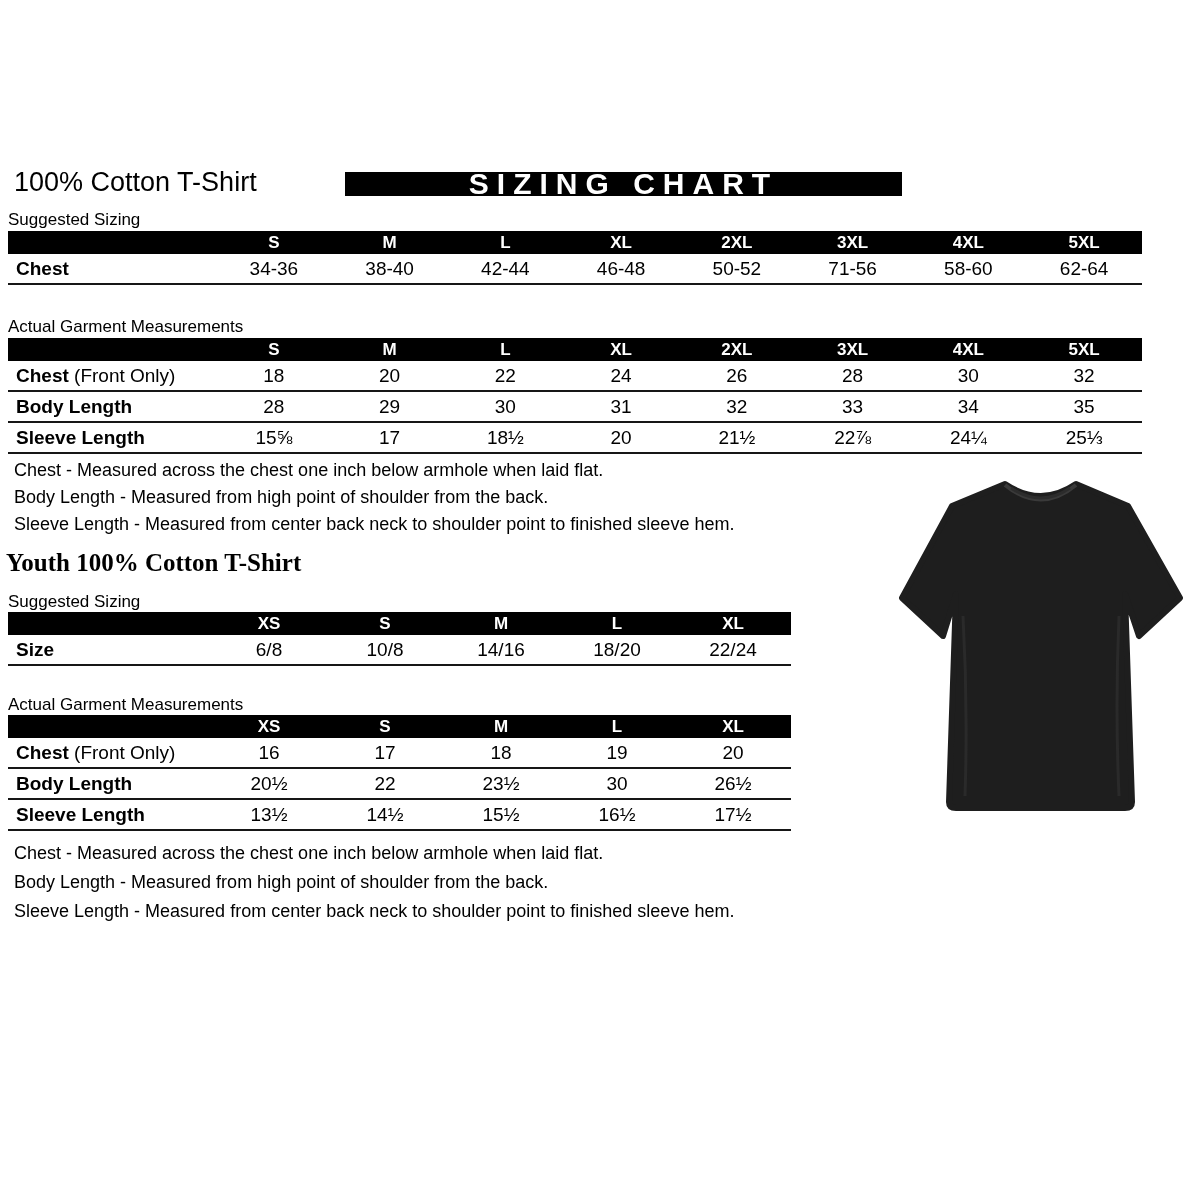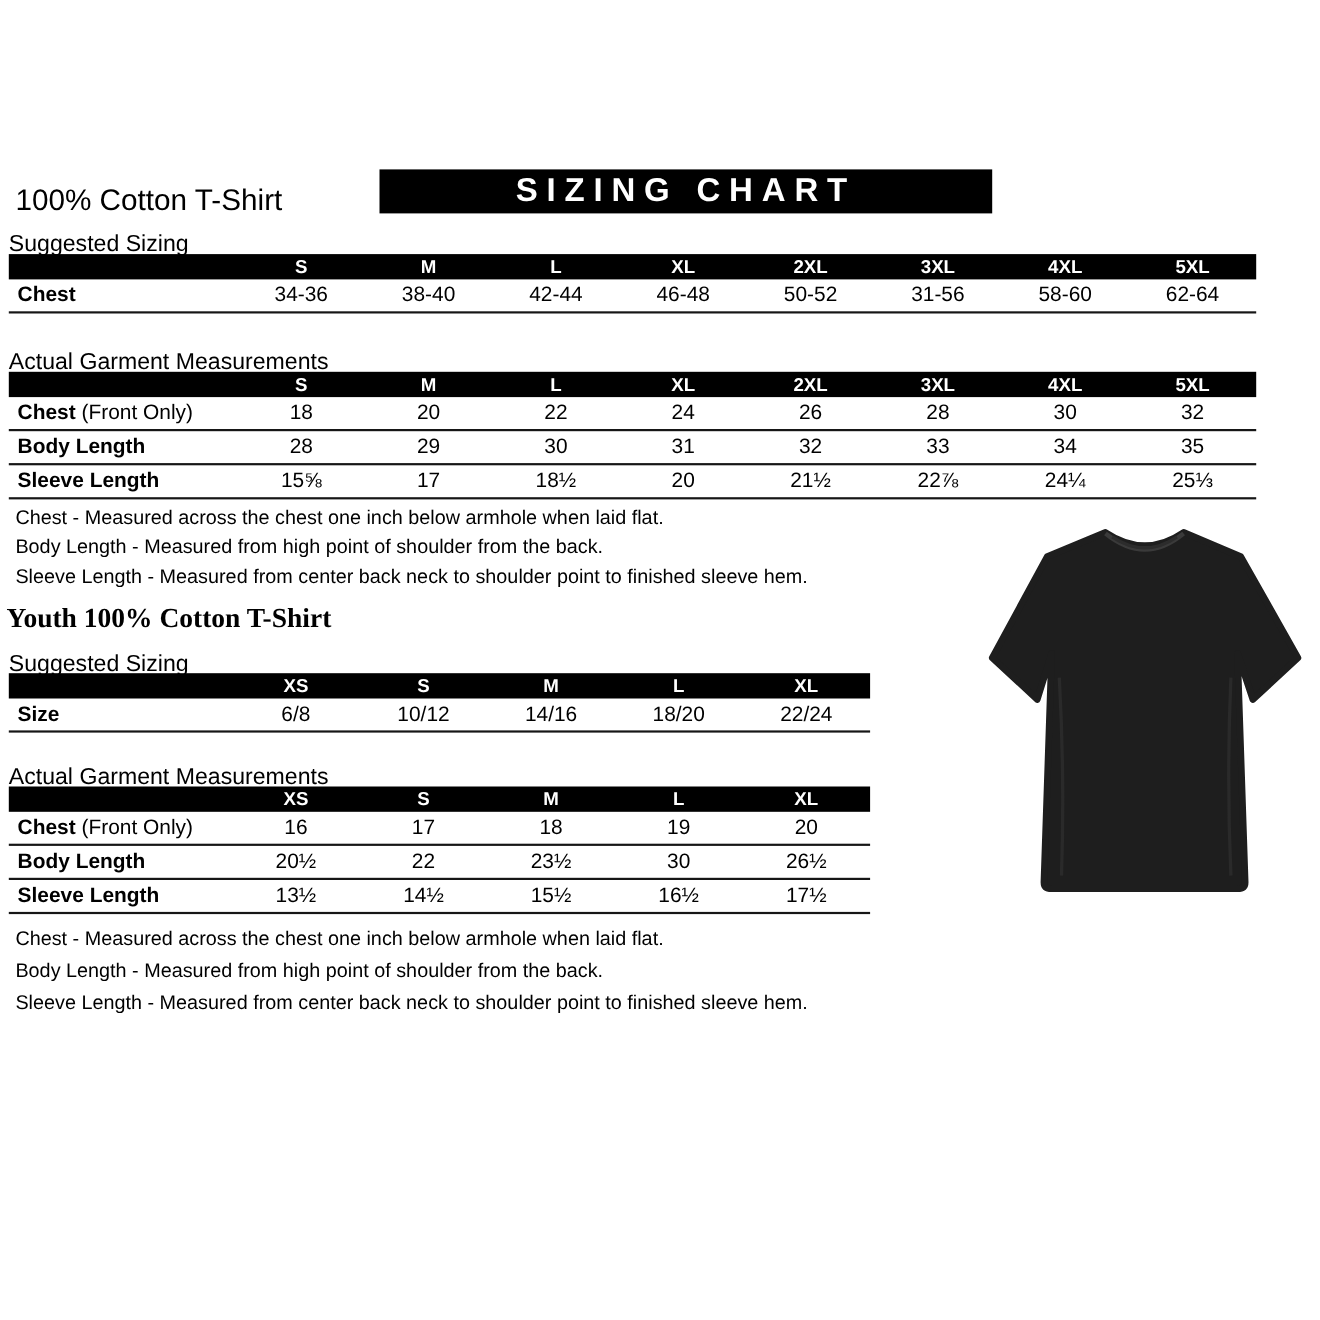--- a/index.html
+++ b/index.html
@@ -3,21 +3,21 @@
 <meta charset="utf-8">
 <style>
   html,body{margin:0;padding:0;}
   body{width:1200px;height:1200px;background:#fff;color:#000;
        font-family:"Liberation Sans",sans-serif;}
   .page{position:relative;width:1200px;height:1200px;overflow:hidden;background:#fff;padding-left:45px;}
   .abs{position:absolute;}
   .adult-title{font-size:27px;font-weight:400;}
   .banner{background:#000;color:#fff;font-weight:700;font-size:30px;letter-spacing:8px;
           display:flex;align-items:center;justify-content:center;}
-  .section-label{font-size:21px;}
+  .section-label{font-size:17px;}
   .sz-table{--labelw:200px;}
   .sz-table.youth{--labelw:195px;}
   .thead{display:flex;align-items:center;background:#000;color:#fff;height:23px;
          font-size:17px;font-weight:700;}
   .trow{display:flex;align-items:center;height:29px;font-size:19px;
         border-bottom:2px solid #161616;}
   .cell{flex:1;text-align:center;}
   .cell.label{flex:0 0 var(--labelw);text-align:left;padding-left:8px;}
   .b{font-weight:700;}
   .sfx{font-weight:400;}
@@ -25,21 +25,21 @@
   .notes.youth-notes .note{margin-bottom:11px;}
   .youth-title{font-size:25px;font-weight:700;font-family:Liberation Serif, serif;}
 </style>
 </head>
 <body>
 
 <div class="page">
 
   <div class="abs adult-title" style="left:14px;top:167px;">100% Cotton T-Shirt</div>
 
-  <div class="abs banner" style="left:345px;top:154px;width:557px;height:40px;">SIZING CHART</div>
+  <div class="abs banner" style="left:345px;top:172px;width:557px;height:24px;">SIZING CHART</div>
 
   <div class="abs section-label" style="left:8px;top:210px;">Suggested Sizing</div>
 
   <div class="abs sz-table" style="left:8px;top:231px;width:1134px;">
       <div class="thead">
         <div class="cell label"></div>
         <div class="cell">S</div>
         <div class="cell">M</div>
         <div class="cell">L</div>
         <div class="cell">XL</div>
@@ -48,21 +48,21 @@
         <div class="cell">4XL</div>
         <div class="cell">5XL</div>
       </div>
       <div class="trow">
         <div class="cell label"><span class="b">Chest</span></div>
         <div class="cell">34-36</div>
         <div class="cell">38-40</div>
         <div class="cell">42-44</div>
         <div class="cell">46-48</div>
         <div class="cell">50-52</div>
-        <div class="cell">31-56</div>
+        <div class="cell">71-56</div>
         <div class="cell">58-60</div>
         <div class="cell">62-64</div>
       </div>
     </div>
 
   <div class="abs section-label" style="left:8px;top:317px;">Actual Garment Measurements</div>
 
   <div class="abs sz-table" style="left:8px;top:338px;width:1134px;">
       <div class="thead">
         <div class="cell label"></div>
@@ -125,21 +125,21 @@
         <div class="cell label"></div>
         <div class="cell">XS</div>
         <div class="cell">S</div>
         <div class="cell">M</div>
         <div class="cell">L</div>
         <div class="cell">XL</div>
       </div>
       <div class="trow">
         <div class="cell label"><span class="b">Size</span></div>
         <div class="cell">6/8</div>
-        <div class="cell">10/12</div>
+        <div class="cell">10/8</div>
         <div class="cell">14/16</div>
         <div class="cell">18/20</div>
         <div class="cell">22/24</div>
       </div>
     </div>
 
   <div class="abs section-label" style="left:8px;top:695px;">Actual Garment Measurements</div>
 
   <div class="abs sz-table youth" style="left:8px;top:715px;width:783px;">
       <div class="thead">

